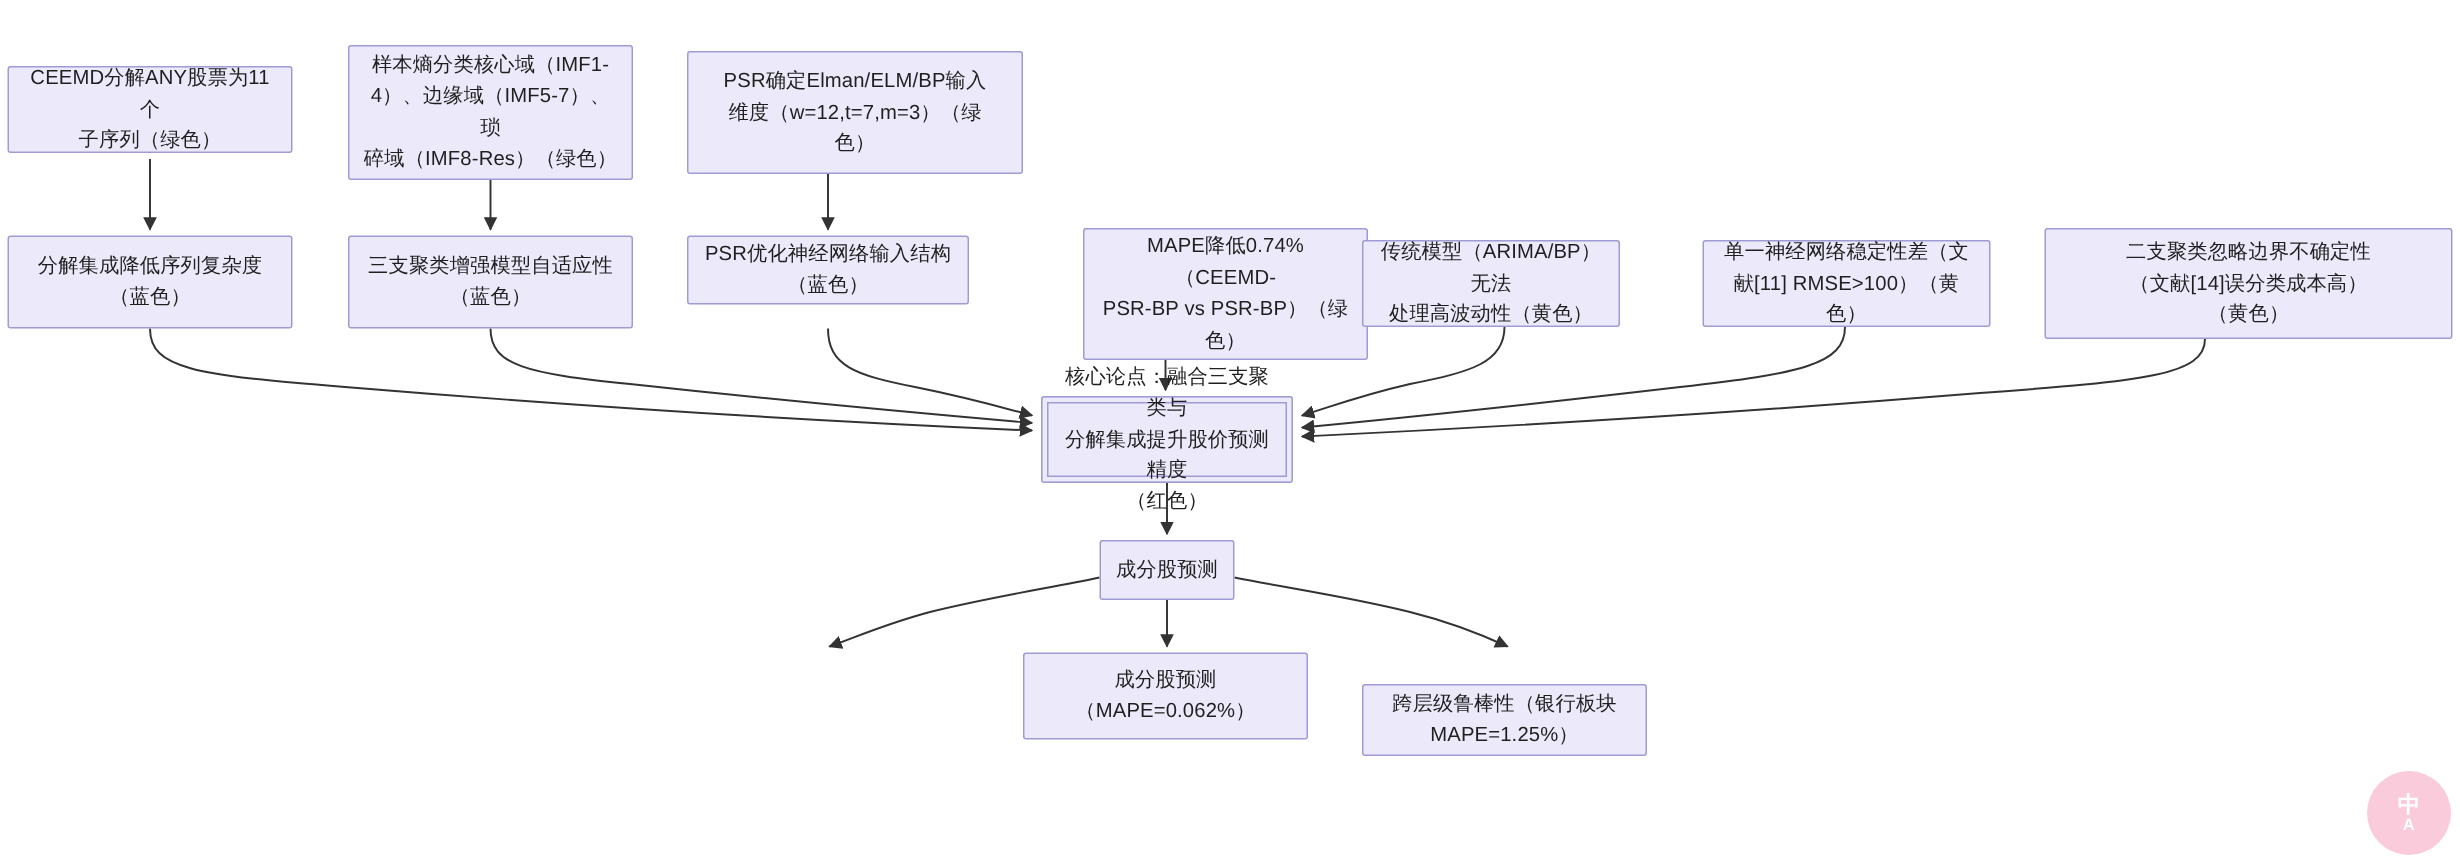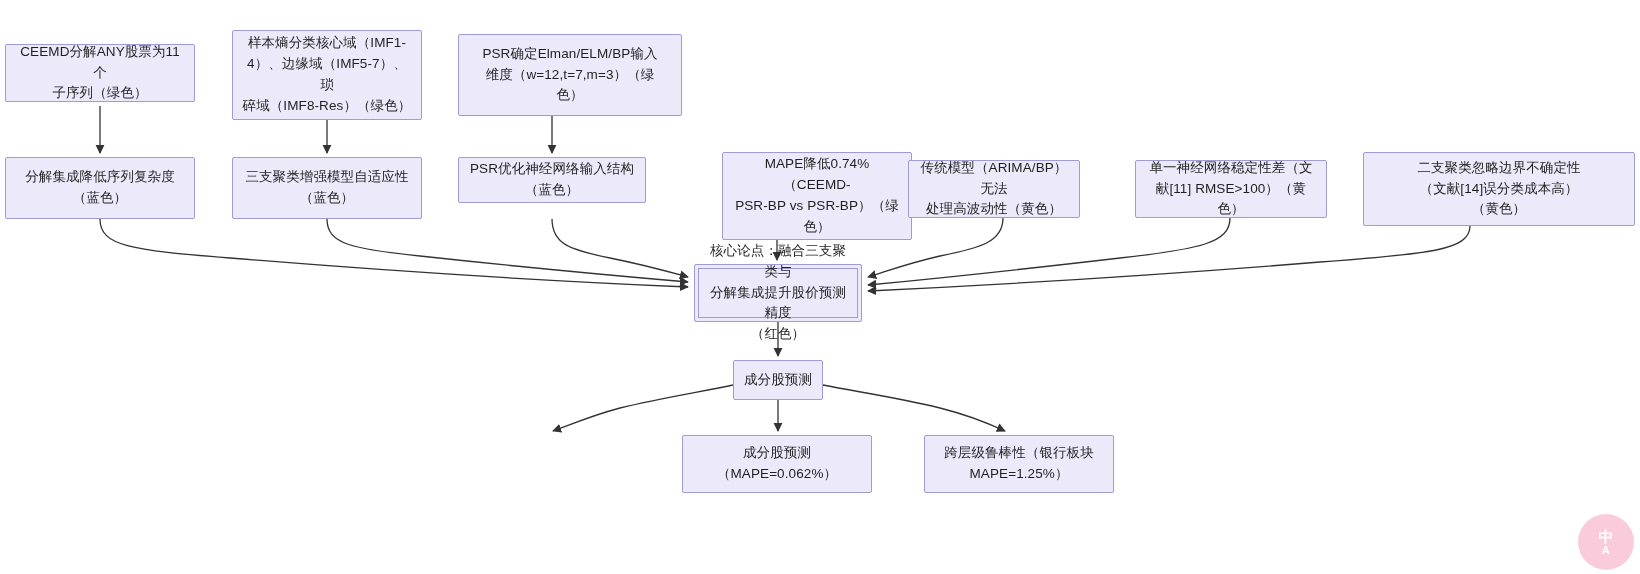--- a/index.html
+++ b/index.html
@@ -177,21 +177,21 @@
   <div class="node verify" style="left:733px;top:360px;width:90px;height:40px;">
     <span class="nlabel">成分股预测</span>
   </div>
 
 
   <div class="node" style="left:682px;top:435px;width:190px;height:58px;">
     <span class="nlabel">成分股预测
 （MAPE=0.062%）</span>
   </div>
 
-  <div class="node" style="left:908px;top:435px;width:190px;height:58px;margin-left:16px;">
+  <div class="node" style="left:908px;top:456px;width:190px;height:48px;">
     <span class="nlabel">跨层级鲁棒性（银行板块
 MAPE=1.25%）</span>
   </div>
 
   <div id="watermark">
     <span class="wm-line1">中</span>
     <span class="wm-line2">A</span>
   </div>
 
 </div>

